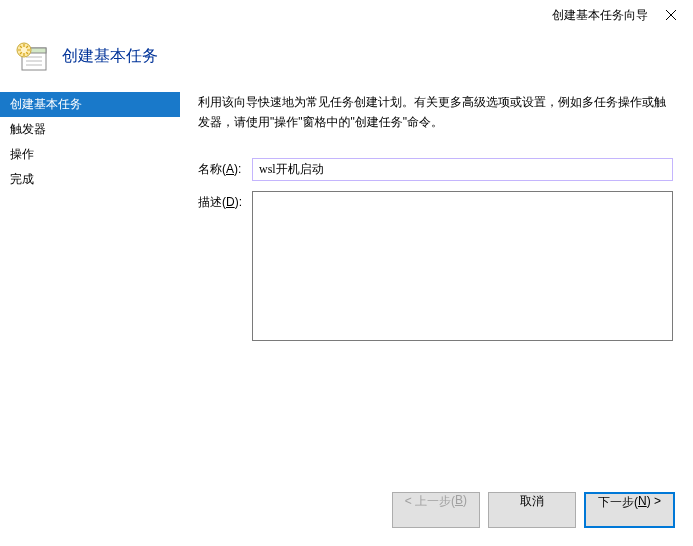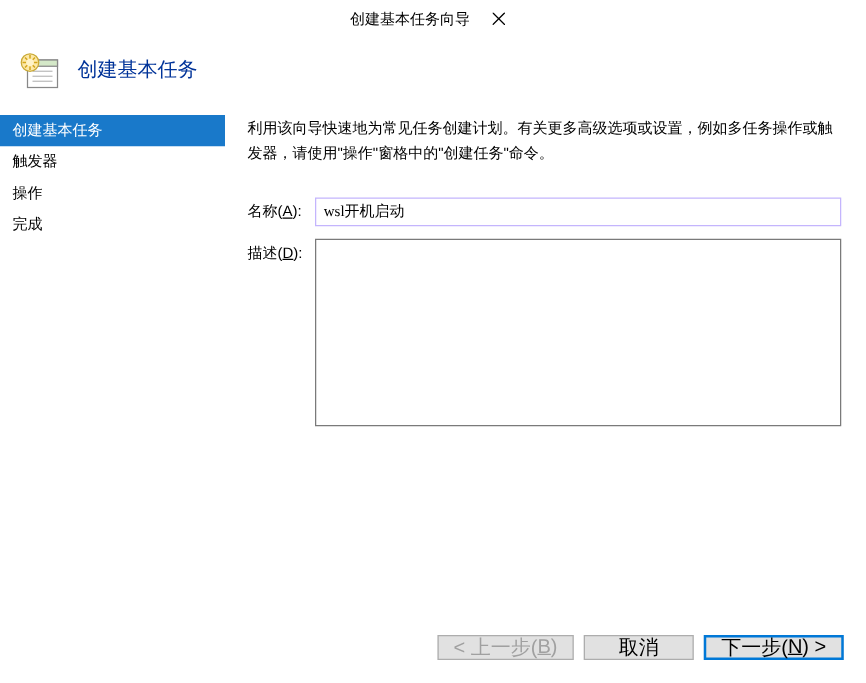--- a/index.html
+++ b/index.html
@@ -1,35 +1,35 @@
 <!DOCTYPE html>
 <html><head>
 <meta charset="utf-8">
 <style>
 * { box-sizing: border-box; margin: 0; padding: 0; }
 body { font-family: "Microsoft YaHei", "Segoe UI", sans-serif; font-size: 12px; color: #000; background: #fff; width: 693px; height: 546px; overflow: hidden; position: relative; }
-.titlebar { display: flex; align-items: center; justify-content: center; height: 30px; padding: 0 0 0 8px; }
+.titlebar { display: flex; align-items: center; justify-content: flex-end; height: 30px; padding: 0 0 0 8px; }
 .titlebar-text { font-size: 12px; }
 .close-btn { width: 45px; height: 30px; display: flex; align-items: center; justify-content: center; cursor: pointer; }
 .header { display: flex; align-items: center; padding: 10px 16px 20px 16px; gap: 14px; }
 .header-icon { width: 32px; height: 32px; display: flex; align-items: center; justify-content: center; }
 .header-title { font-size: 16px; font-weight: normal; color: #003399; }
 .content { display: flex; height: 400px; }
 .sidebar { width: 180px; background: #fff; }
 .sidebar-item { padding: 4px 10px; cursor: pointer; }
 .sidebar-item.active { background: #1979ca; color: #fff; }
 .main { flex: 1; padding: 0 20px 0 18px; }
 .intro { line-height: 1.7; margin-bottom: 25px; }
 .form-row { display: flex; align-items: flex-start; margin-bottom: 10px; }
 .form-label { width: 54px; padding-top: 3px; }
 .form-label u { text-decoration: underline; }
 .name-input { flex: 1; height: 23px; border: 1px solid #c4b5fd; padding: 2px 6px; font-family: Liberation Serif, serif; font-size: 12px; outline: none; }
 .desc-input { flex: 1; height: 150px; border: 1px solid #7a7a7a; padding: 4px 6px; font-family: inherit; font-size: 12px; resize: none; outline: none; }
 .footer { position: absolute; bottom: 18px; right: 18px; display: flex; gap: 8px; }
-.btn { min-width: 88px; height: 20px; border: 1px solid #adadad; background: #e1e1e1; font-family: inherit; font-size: 16px; cursor: pointer; padding: 0 12px; display: inline-flex; align-items: center; justify-content: center; }
+.btn { min-width: 88px; height: 36px; border: 1px solid #adadad; background: #e1e1e1; font-family: inherit; font-size: 12px; cursor: pointer; padding: 0 12px; display: inline-flex; align-items: flex-start; justify-content: center; }
 .btn:disabled { color: #a0a0a0; cursor: default; }
 .btn.default { border: 2px solid #0078d7; }
 .btn u { text-decoration: underline; }
 </style>
 </head>
 <body>
 
 <div class="titlebar">
   <span class="titlebar-text">创建基本任务向导</span>
   <div class="close-btn">

